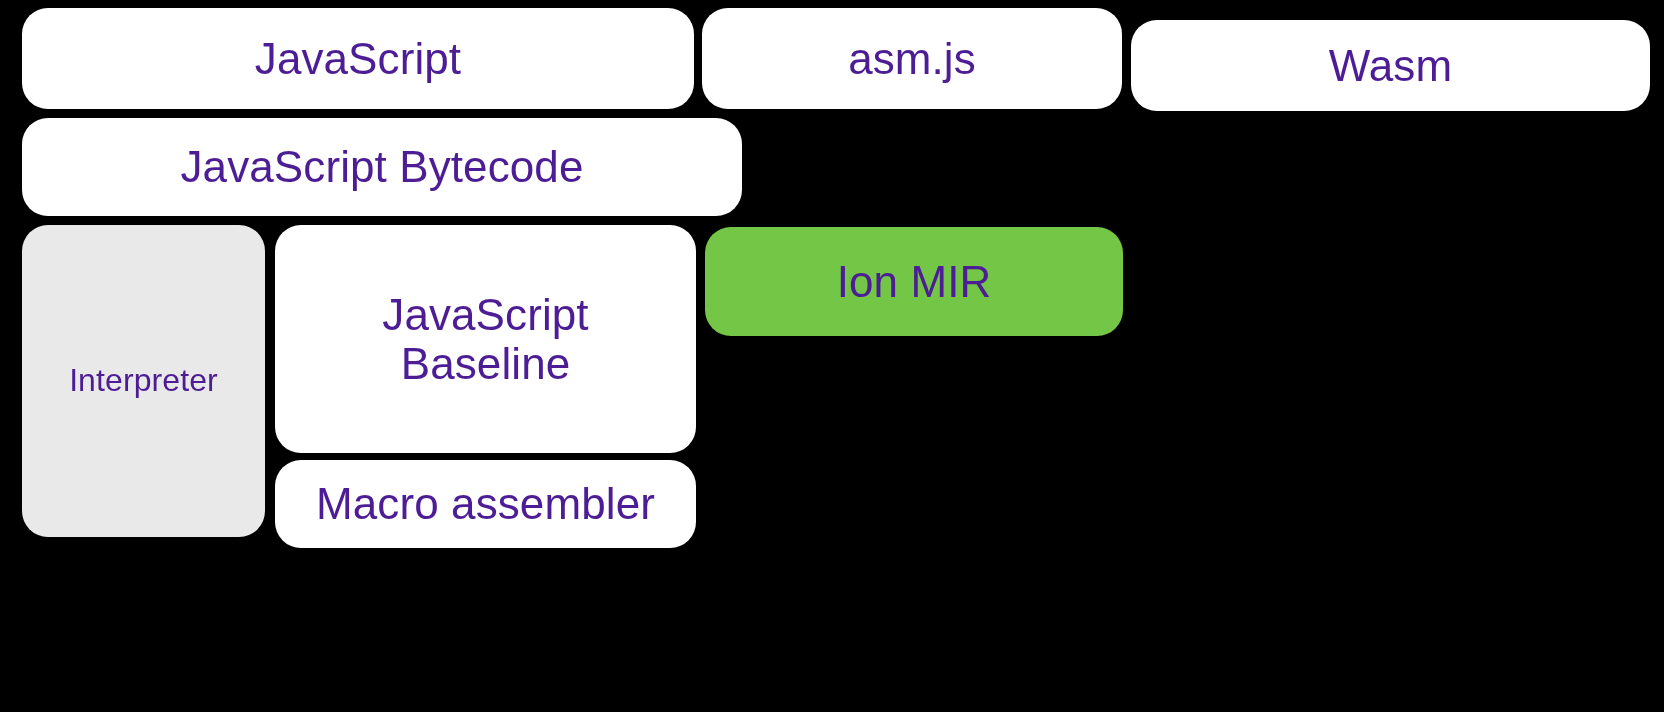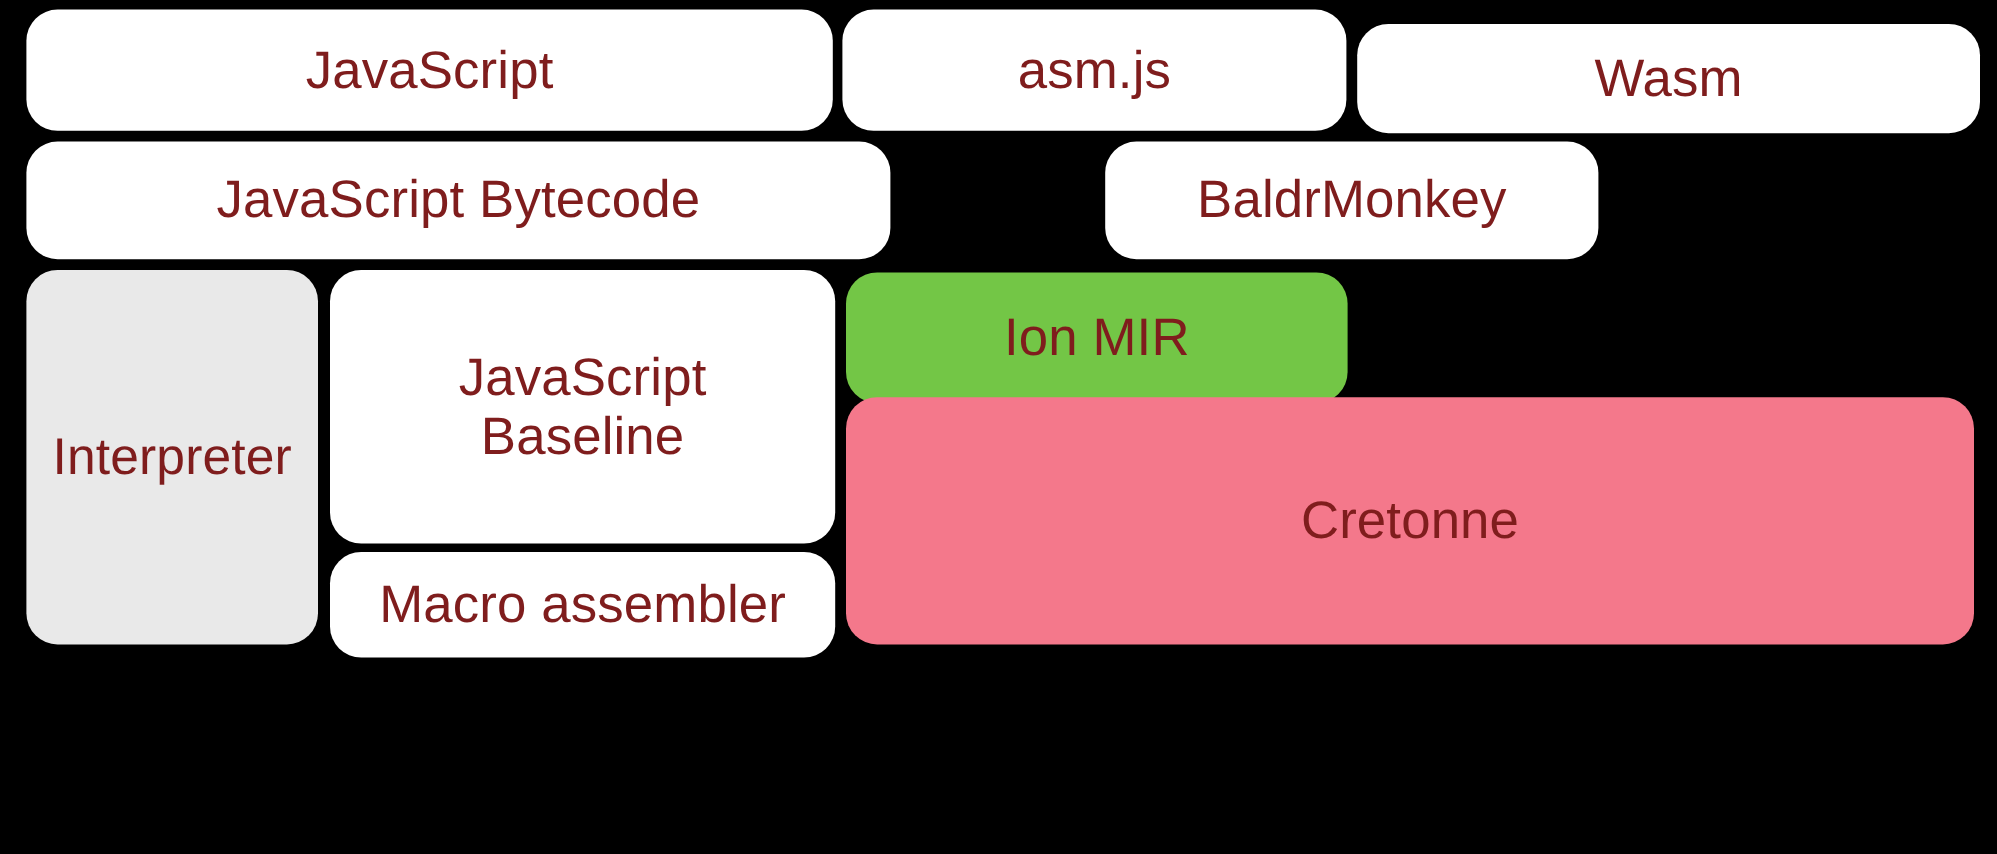--- a/index.html
+++ b/index.html
@@ -16,21 +16,21 @@
     font-family: "Liberation Sans", "DejaVu Sans", sans-serif;
   }
   .box {
     position: absolute;
     box-sizing: border-box;
     display: flex;
     align-items: center;
     justify-content: center;
     text-align: center;
     border-radius: 26px;
-    color: #7f1d1d;
+    color: #4c1d95;
     font-size: 44px;
     line-height: 1.12;
     font-weight: 400;
     letter-spacing: 0.1px;
     padding: 0 10px;
     white-space: pre-line;
     -webkit-font-smoothing: antialiased;
   }
   .fill-white { background: #FFFFFF; }
   .fill-gray  { background: #E9E9E9; }
@@ -40,21 +40,21 @@
   
   #box-javascript      { left: 22px;   top: 8px;   width: 672px;  height: 101px; }
   #box-asmjs           { left: 702px;  top: 8px;   width: 420px;  height: 101px; }
   #box-wasm            { left: 1131px; top: 20px;   width: 519px;  height: 91px; }
 
   
   #box-js-bytecode     { left: 22px;   top: 118px; width: 720px;  height: 98px;  }
   #box-baldrmonkey     { left: 921px;  top: 118px; width: 411px;  height: 98px;  }
 
   
-  #box-interpreter     { left: 22px;   top: 225px; width: 243px;  height: 312px; font-size: 43px; }
+  #box-interpreter     { left: 22px;   top: 225px; width: 243px;  height: 312px; font-size: 32px; }
   #box-js-baseline     { left: 275px;  top: 225px; width: 421px;  height: 228px; }
   #box-macro-assembler { left: 275px;  top: 460px; width: 421px;  height: 88px;  }
   #box-ion-mir         { left: 705px;  top: 227px; width: 418px;  height: 109px;  }
   #box-cretonne        { left: 705px;  top: 331px; width: 940px;  height: 206px; }
 
   
   #box-native-code     { left: 278px;  top: 548px; width: 1372px; height: 137px; }
 </style>
 </head>
 <body>
@@ -62,27 +62,25 @@
 <div id="stage">
 
   <div class="box fill-white" id="box-javascript">JavaScript</div>
 
   <div class="box fill-white" id="box-asmjs">asm.js</div>
 
   <div class="box fill-white" id="box-wasm">Wasm</div>
 
   <div class="box fill-white" id="box-js-bytecode">JavaScript Bytecode</div>
 
-  <div class="box fill-white" id="box-baldrmonkey">BaldrMonkey</div>
 
   <div class="box fill-gray" id="box-interpreter">Interpreter</div>
 
   <div class="box fill-white" id="box-js-baseline">JavaScript
 Baseline</div>
 
   <div class="box fill-white" id="box-macro-assembler">Macro assembler</div>
 
   <div class="box fill-green" id="box-ion-mir">Ion MIR</div>
 
-  <div class="box fill-pink" id="box-cretonne">Cretonne</div>
 
 
 </div>
 
 </body></html>

